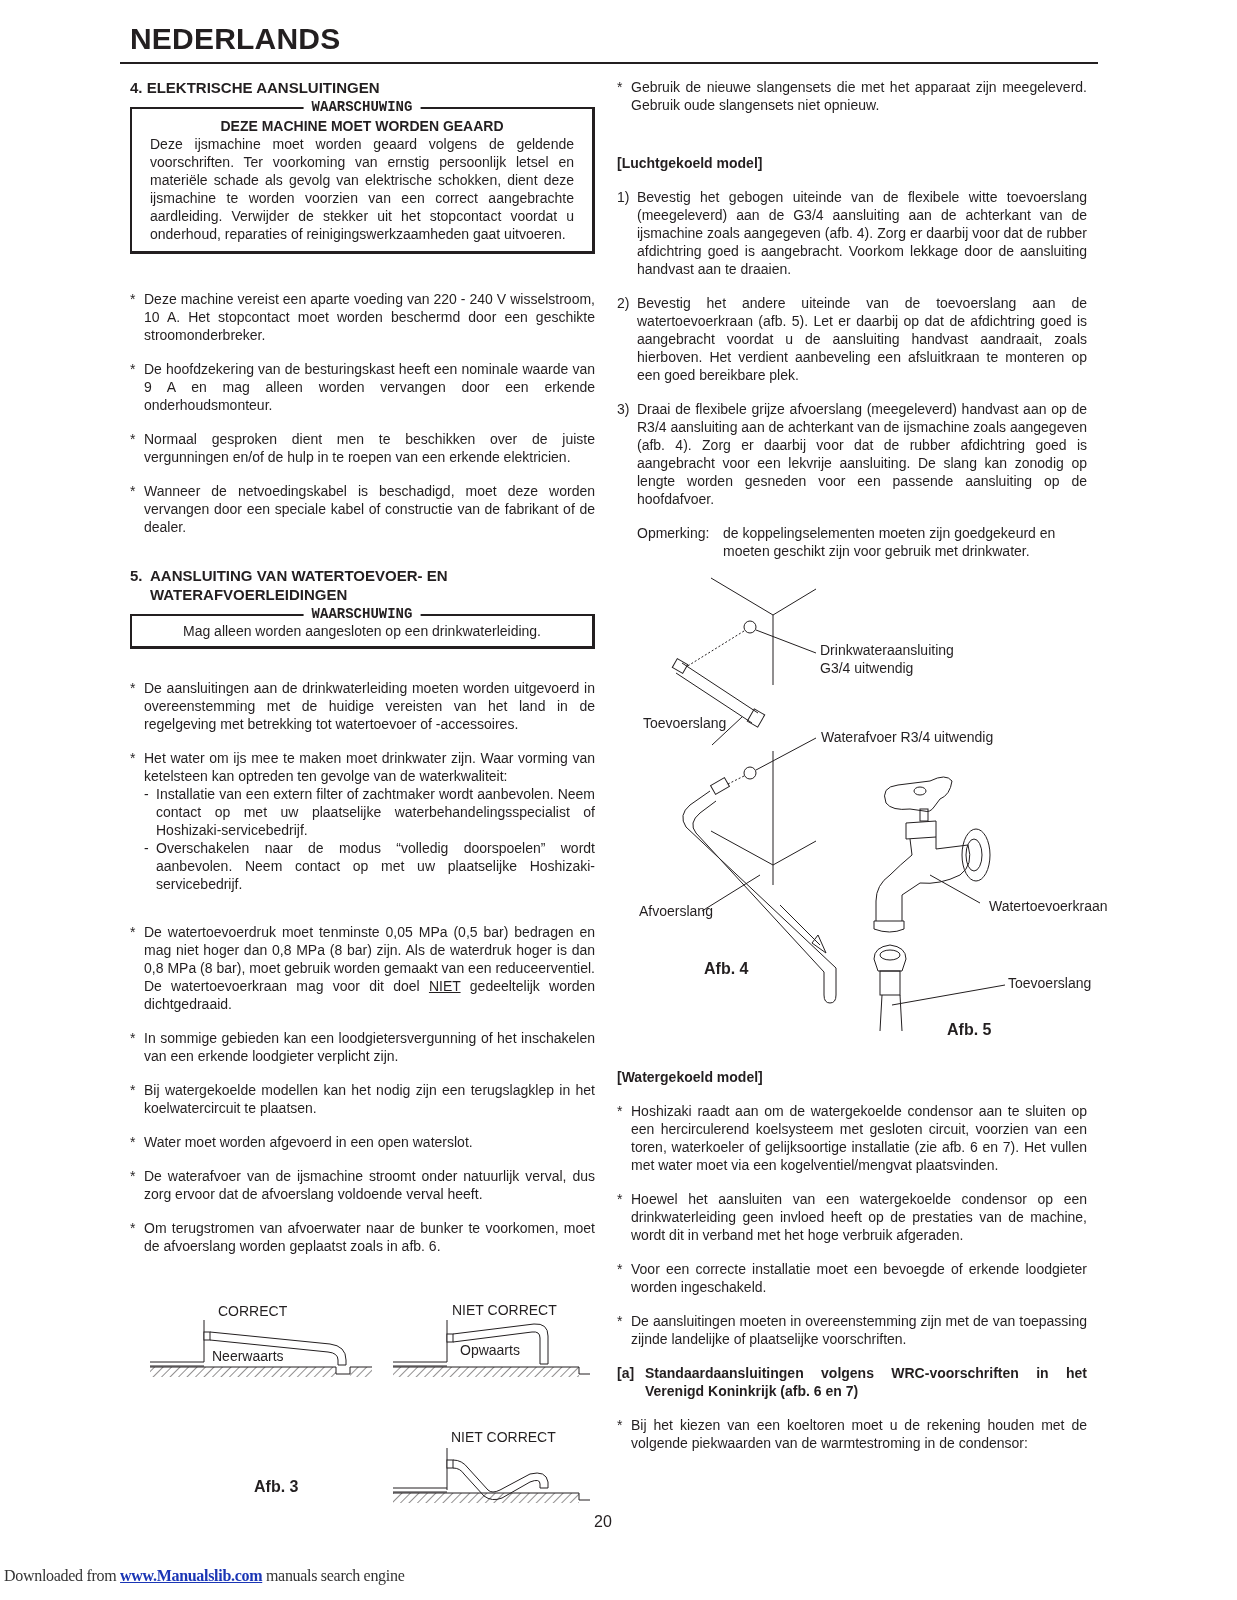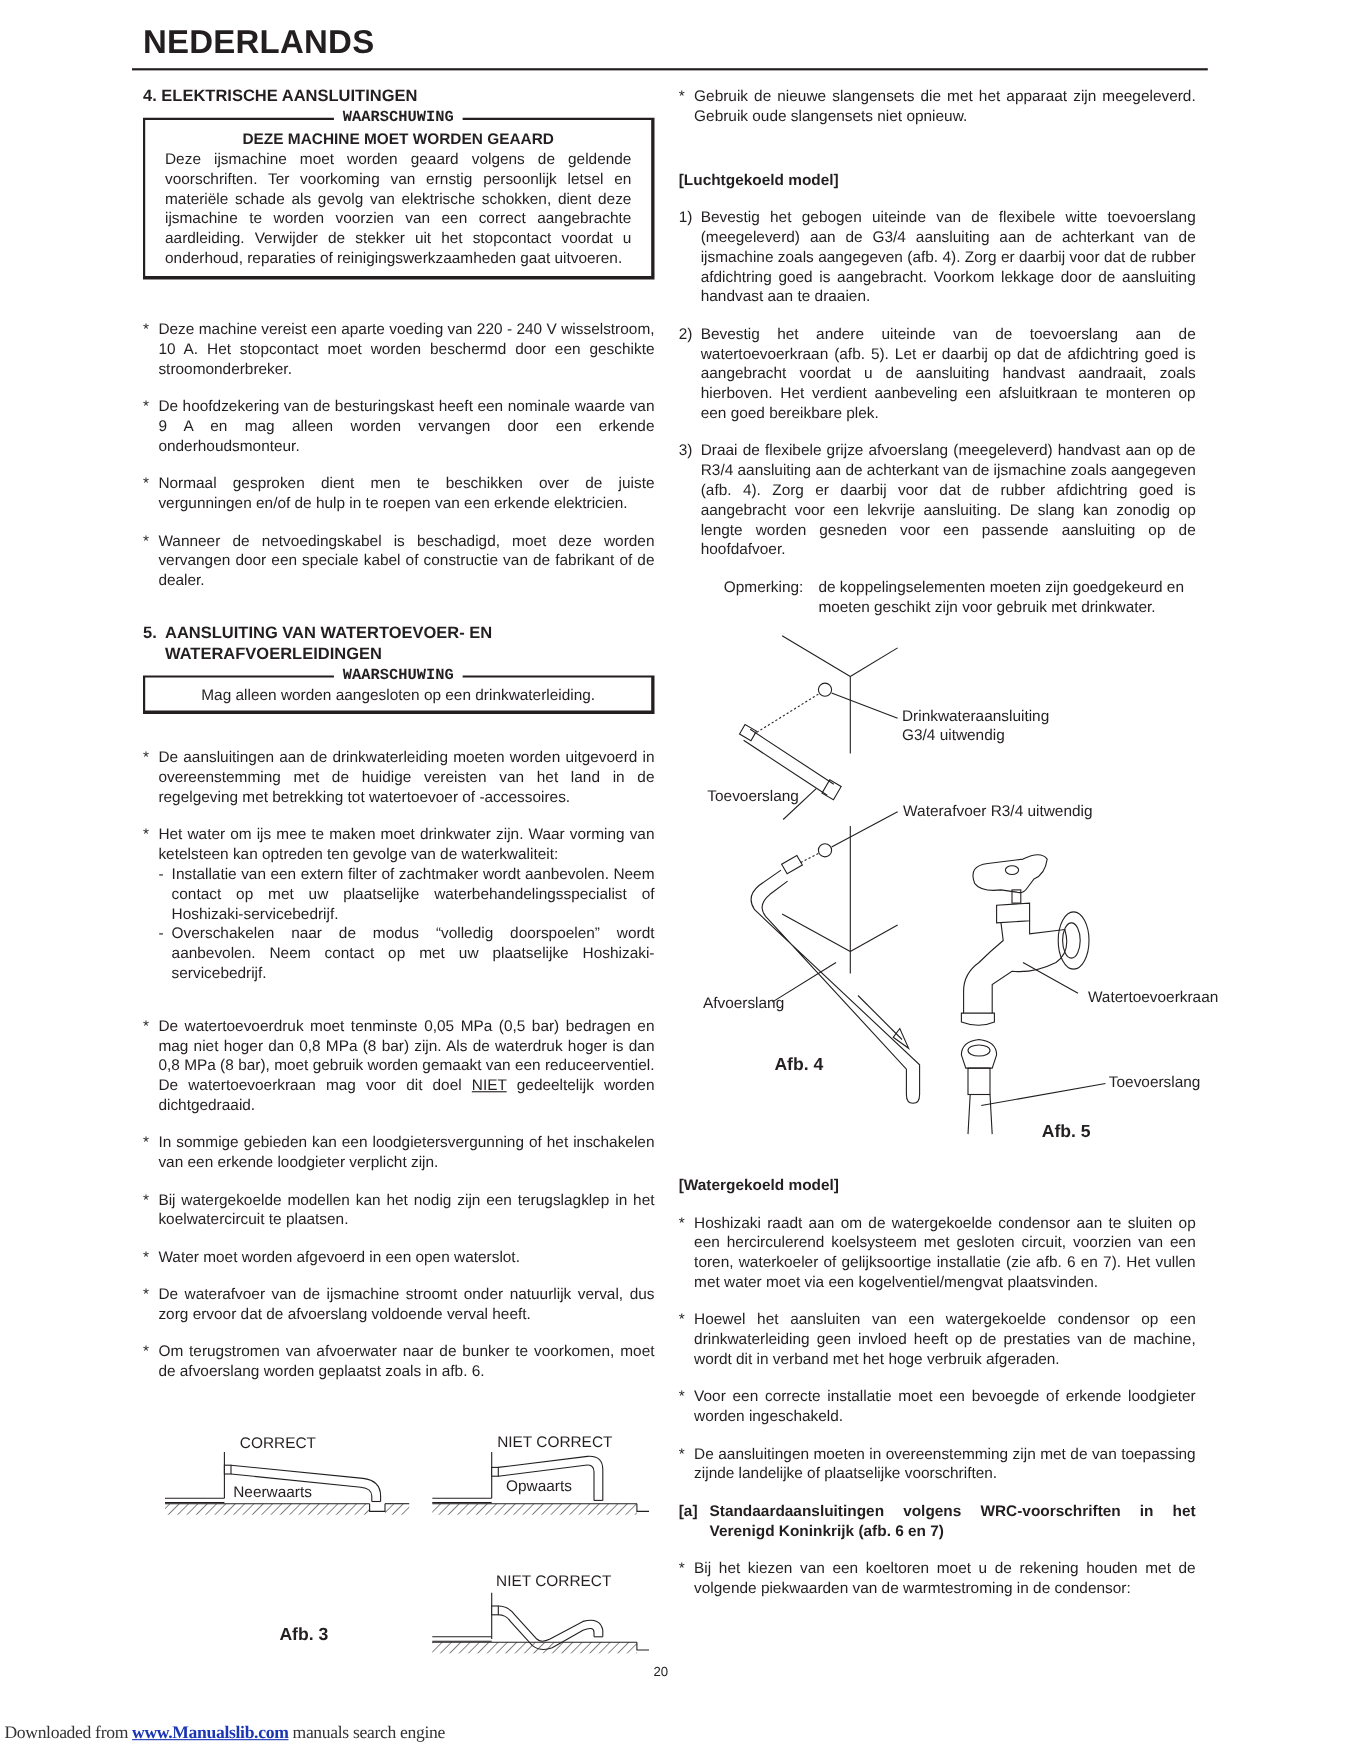--- a/index.html
+++ b/index.html
@@ -27,26 +27,26 @@
   .bullet { display: flex; margin-top: 16px; text-align: justify; }
   .bullet .mark { width: 14px; flex: none; }
   .bullet .txt { flex: 1; }
   .sub-dash { display: flex; }
   .sub-dash .mark { width: 12px; flex: none; }
   .numbered { display: flex; margin-top: 16px; text-align: justify; }
   .numbered .mark { width: 20px; flex: none; }
   .u { text-decoration: underline; }
   .bold-label { font-weight: bold; margin-top: 40px; }
   .note { display: flex; margin-top: 16px; padding-left: 20px; }
-  .note .lbl { width: 86px; flex: none; margin-left: 21px; }
+  .note .lbl { width: 86px; flex: none; }
 
   .fig-label { font-size: 14px; position: absolute; white-space: nowrap; }
   .fig-caption { font-weight: bold; font-size: 16px; position: absolute; }
   svg { position: absolute; }
-  .page-number { left: 594px; top: 1513px; font-size: 12px; }
+  .page-number { left: 594px; top: 1513px; font-size: 16px; }
   .footer { left: 4px; top: 1567px; font-family: "Liberation Serif", serif; font-size: 16px; color: #333; letter-spacing: -0.3px; }
   .footer a { color: #1a35b5; text-decoration: underline; font-weight: bold; }
 </style>
 </head>
 <body>
 
 <div class="abs page-title">NEDERLANDS</div>
 <div class="abs title-rule"></div>
 
 <div class="col col-left">

